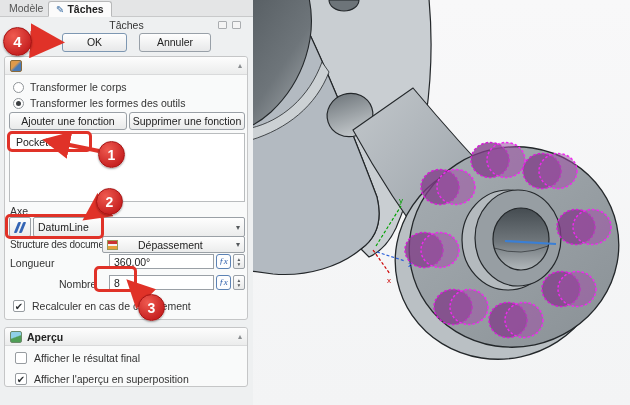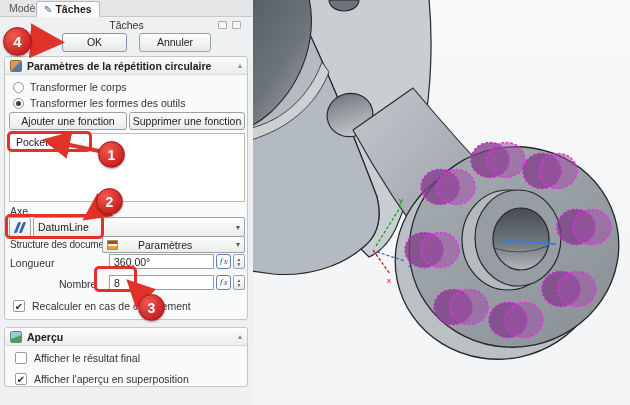--- a/index.html
+++ b/index.html
@@ -80,38 +80,37 @@
 <body>
 
 <div id="app">
 
   <div id="panel">
 
     <div class="tabbar">
       <div class="tab" style="left:2px;">
         <span>Modèle</span>
       </div>
-      <div class="tab active" style="left:36px;">
+      <div class="tab active" style="left:48px;">
         <span class="pencil">✎</span><span>Tâches</span>
       </div>
     </div>
 
     <div class="panel-title">Tâches</div>
     <div class="win-icons">
       <span class="win-ic"></span>
       <span class="win-ic"></span>
     </div>
 
     <div class="btn cancel">Annuler</div>
     <div class="btn ok">OK</div>
 
     <div class="section" id="sec-params">
       <div class="sec-head">
         <span class="ic12 ic-params"></span>
-        <span>Paramètres de la répétition circulaire</span>
         <span class="collapse">▴</span>
       </div>
 
       <div class="radio-row" style="top:24px;">
         <span class="radio"></span>
         <span>Transformer le corps</span>
       </div>
       <div class="radio-row" style="top:40px;">
         <span class="radio sel"></span>
         <span>Transformer les formes des outils</span>
@@ -131,21 +130,21 @@
         <span class="datum-bar"></span>
       </div>
       <div class="combo" style="left:28px;top:160px;width:212px;height:20px;">
         <span>DatumLine</span>
         <span class="arrow">▾</span>
       </div>
 
       <div class="flabel" style="left:5px;top:182px;font-size:10px;letter-spacing:-0.2px;">Structure des documents</div>
       <div class="combo" style="left:97px;top:179px;width:143px;height:17px;">
         <span class="ic-overhang"></span>
-        <span>Paramètres</span>
+        <span>Dépassement</span>
         <span class="arrow">▾</span>
       </div>
 
       <div class="flabel" style="left:5px;top:200px;">Longueur</div>
       <div class="field" style="left:104px;top:197px;width:105px;height:15px;">360,00°</div>
       <div class="fxbtn" style="left:211px;top:197px;">ƒx</div>
       <div class="spin" style="left:228px;top:197px;">
         <span>▴</span>
         <span>▾</span>
       </div>

